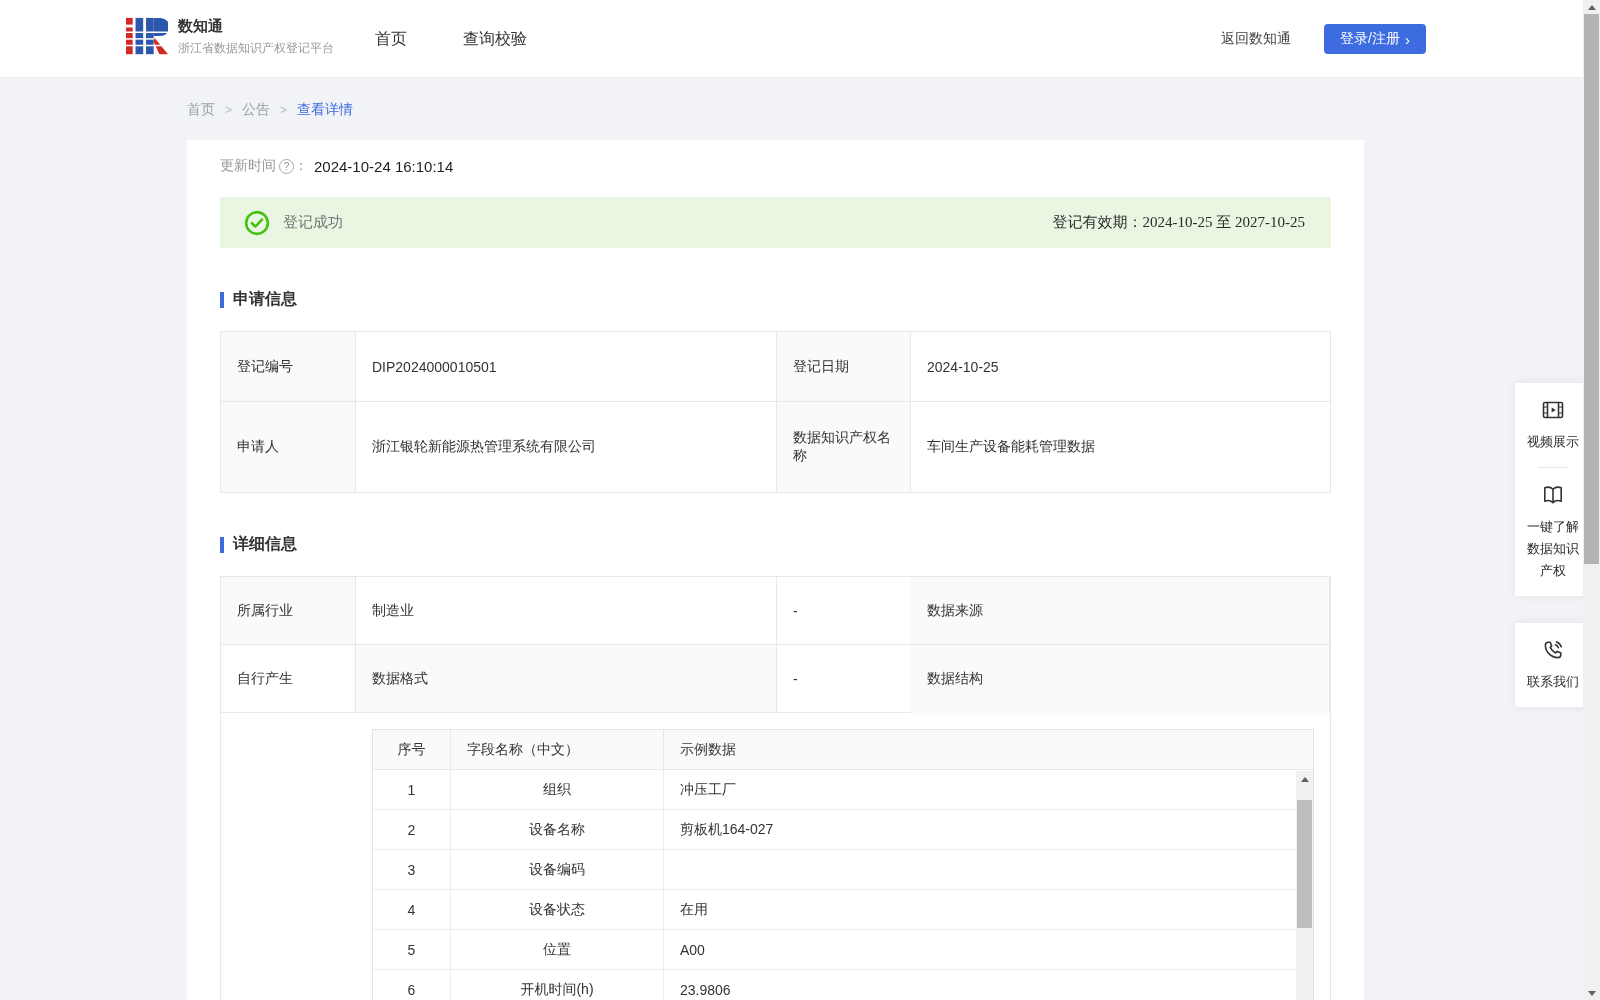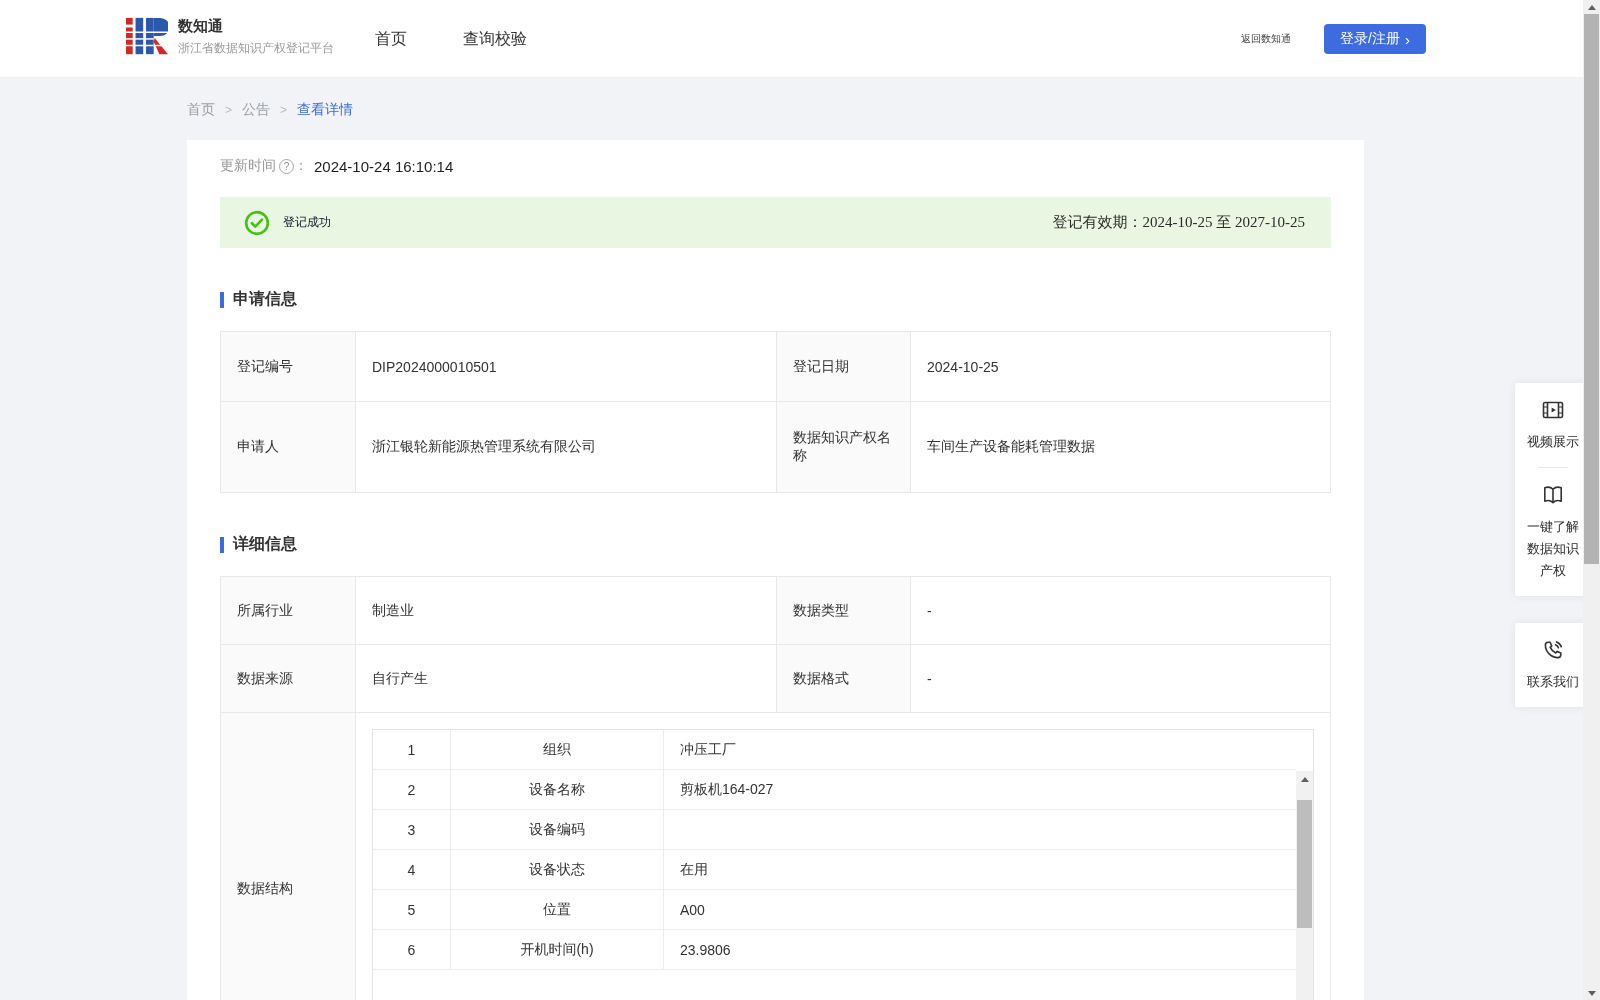--- a/index.html
+++ b/index.html
@@ -7,42 +7,42 @@
   body { font-family:"Liberation Sans", sans-serif; background:#f1f3f6; color:#333; position:relative; }
 
   
   .top-header { position:absolute; left:0; top:0; width:1600px; height:78px; background:#fff; border-bottom:1px solid #f0f0f0; z-index:5; }
   .brand { position:absolute; left:126px; top:17px; display:flex; align-items:center; gap:10px; cursor:pointer; }
   .brand-text .name { font-size:15px; font-weight:bold; color:#333; }
   .brand-text .sub { font-size:12px; color:#9a9a9a; margin-top:4px; }
   .main-nav { position:absolute; left:375px; top:0; height:78px; display:flex; align-items:center; gap:56px; }
   .nav-item { font-size:16px; color:#333; cursor:pointer; }
   .hdr-right { position:absolute; right:174px; top:0; height:78px; display:flex; align-items:center; gap:33px; }
-  .back-link { font-size:10px; color:#444; cursor:pointer; }
+  .back-link { font-size:14px; color:#444; cursor:pointer; }
   .login-btn { background:#3D6BE0; color:#fff; font-size:14px; border:none; border-radius:4px; height:30px; padding:0 16px; display:flex; align-items:center; gap:5px; cursor:pointer; }
   .login-btn .chev { font-size:15px; line-height:1; }
 
   
   .breadcrumb { position:absolute; left:187px; top:101px; display:flex; align-items:center; gap:10px; font-size:14px; }
   .bc-muted { color:#9aa0a6; cursor:pointer; }
   .bc-sep { color:#b7bcc2; font-size:12px; }
   .bc-current { color:#3D6BE0; }
 
   
   .card { position:absolute; left:187px; top:140px; width:1177px; height:930px; background:#fff; padding:17px 33px 0 33px; }
 
   .update-row { display:flex; align-items:center; font-size:14px; }
   .update-label { color:#999; }
   .help-icon { width:15px; height:15px; border:1px solid #a8a8a8; border-radius:50%; color:#8d8d8d; font-size:10px; display:inline-flex; align-items:center; justify-content:center; margin-left:3px; cursor:pointer; }
   .update-colon { color:#999; }
   .update-time { color:#1f1f1f; font-size:15px; margin-left:6px; }
 
   .banner { margin-top:22px; height:51px; background:#e9f6e2; display:flex; align-items:center; justify-content:space-between; padding:0 26px 0 24px; }
   .banner-left { display:flex; align-items:center; gap:13px; }
-  .banner-status { color:#0f172a; font-size:12px; }
+  .banner-status { color:#737373; font-size:15px; }
   .banner-validity { font-family:"Liberation Serif", serif; font-size:15px; color:#2b2b2b; }
 
   .sec-title { display:flex; align-items:center; gap:9px; margin-top:41px; }
   .sec-bar { width:4px; height:16px; background:#3D6BE0; }
   .sec-text { font-size:16px; font-weight:bold; color:#333; }
 
   .kv-table { margin-top:21px; border:1px solid #e8e8e8; display:grid; grid-template-columns:135px 421px 134px 1fr; }
   .kv-table.t1 { grid-template-rows:70px 90px; }
   .kv-table.t2 { grid-template-rows:68px 68px 352px; }
   .cell { display:flex; align-items:center; font-size:14px; padding:0 16px; }
@@ -176,32 +176,36 @@
   </div>
 
   <div class="sec-title">
     <span class="sec-bar"></span>
     <span class="sec-text">详细信息</span>
   </div>
 
   <div class="kv-table t2">
     <div class="cell lbl bb">所属行业</div>
     <div class="cell val mid bb">制造业</div>
-    <div class="cell lbl bb">数据类型</div>
     <div class="cell val bb">-</div>
 
     <div class="cell lbl bb">数据来源</div>
     <div class="cell val mid bb">自行产生</div>
     <div class="cell lbl bb">数据格式</div>
     <div class="cell val bb">-</div>
 
     <div class="cell lbl lbl-center">数据结构</div>
     <div class="cell val wide-val">
 
       <div class="inner-table">
+        <div class="in-head">
+          <div class="in-hcell c1">序号</div>
+          <div class="in-hcell c2">字段名称（中文）</div>
+          <div class="in-hcell c3">示例数据</div>
+        </div>
         <div class="in-body">
           <div class="in-row">
             <div class="in-cell c1">1</div>
             <div class="in-cell c2">组织</div>
             <div class="in-cell c3">冲压工厂</div>
           </div>
           <div class="in-row">
             <div class="in-cell c1">2</div>
             <div class="in-cell c2">设备名称</div>
             <div class="in-cell c3">剪板机164-027</div>

